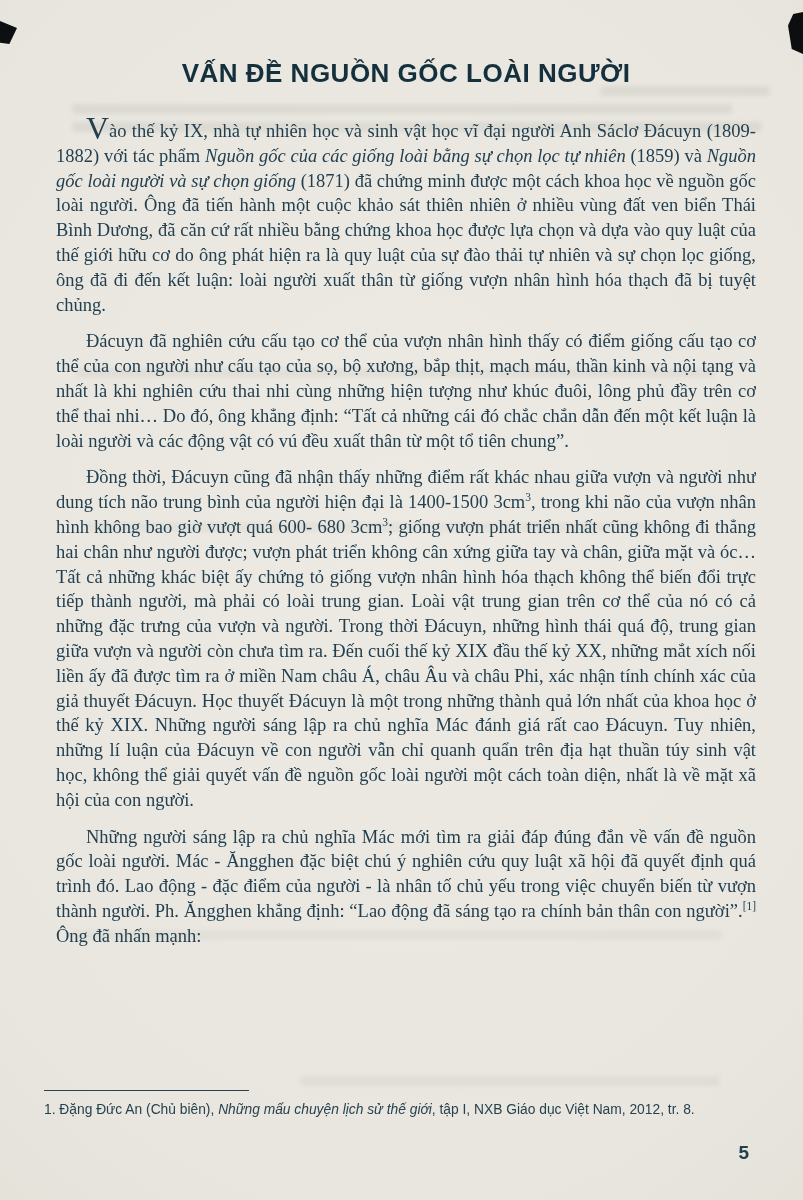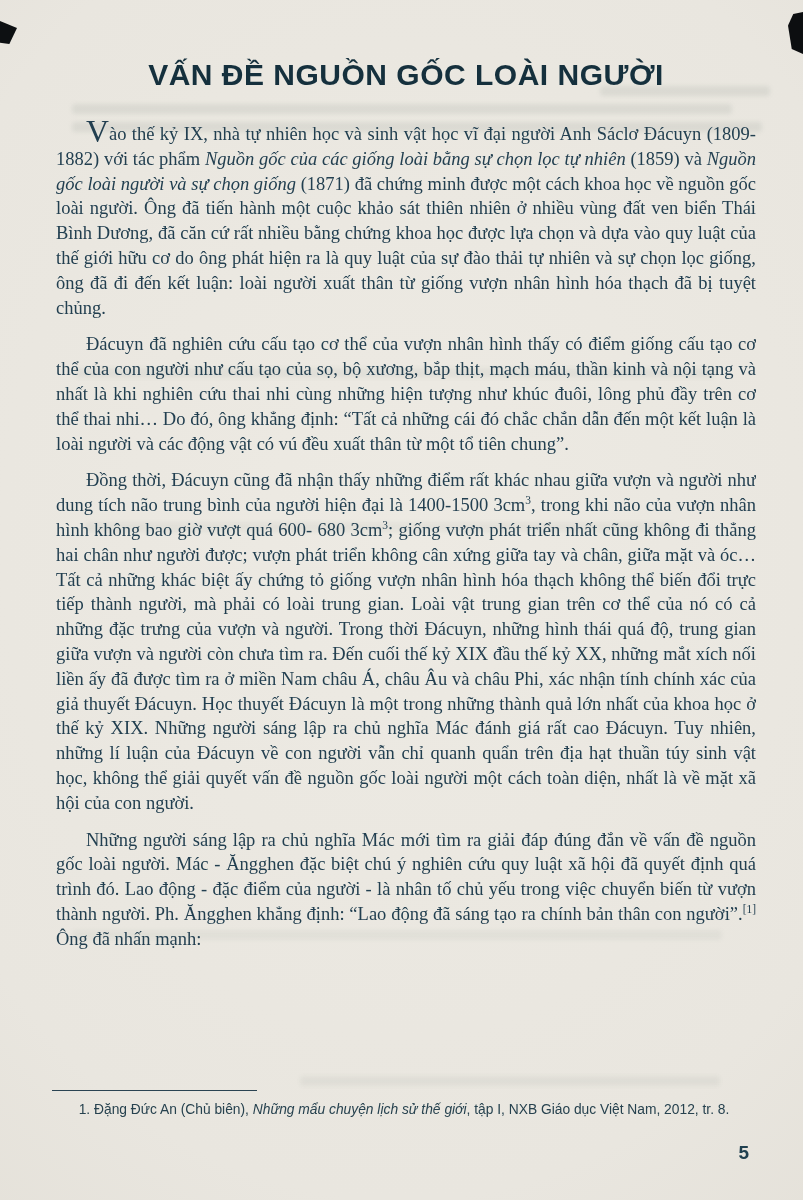--- a/index.html
+++ b/index.html
@@ -35,42 +35,42 @@
     position: absolute;
     left: 56px; right: 47px; top: 52px;
     height: 1030px;
     overflow: hidden;
   }
   .title {
     margin: 6px 0 30px 0;
     text-align: center;
     font-family: "Liberation Sans", sans-serif;
     font-weight: bold;
-    font-size: 30px;
+    font-size: 26px;
     letter-spacing: 0.5px;
     color: #15303d;
   }
   .para {
     margin: 0 0 12px 0;
     text-align: justify;
     text-indent: 30px;
     font-size: 18.5px;
     line-height: 24.8px;
   }
   .para em { }
   .para sup { font-size: 0.62em; line-height: 0; vertical-align: super; }
   .dropcap {
     font-size: 1.72em;
     line-height: 0;
     position: relative;
     top: 2px;
   }
   .footnote-area {
     position: absolute;
-    left: 52px; right: 47px; top: 1090px; text-align: center;
+    left: 44px; right: 47px; top: 1090px;
   }
   .footnote-rule {
     width: 205px;
     border-top: 1.6px solid #2a4352;
     margin-bottom: 10px;
   }
   .footnote {
     margin: 0;
     font-family: "Liberation Sans", sans-serif;
     font-size: 13.8px;

